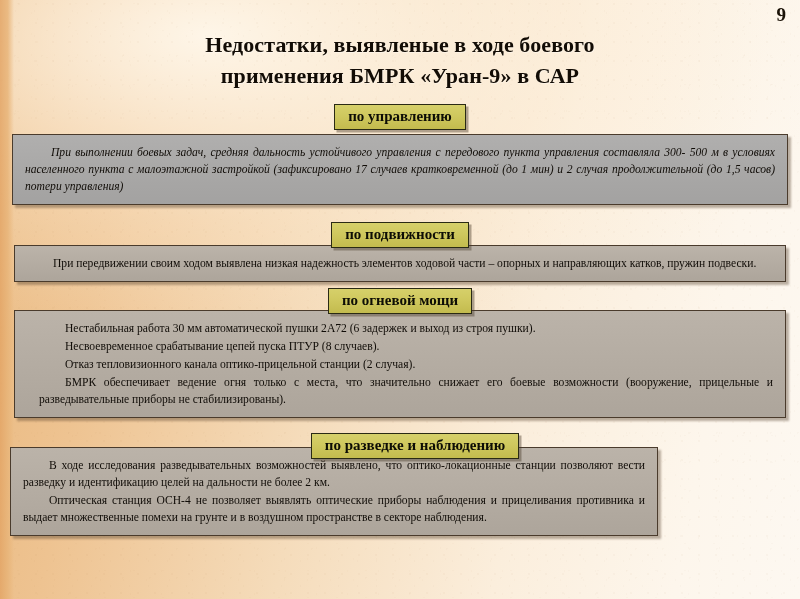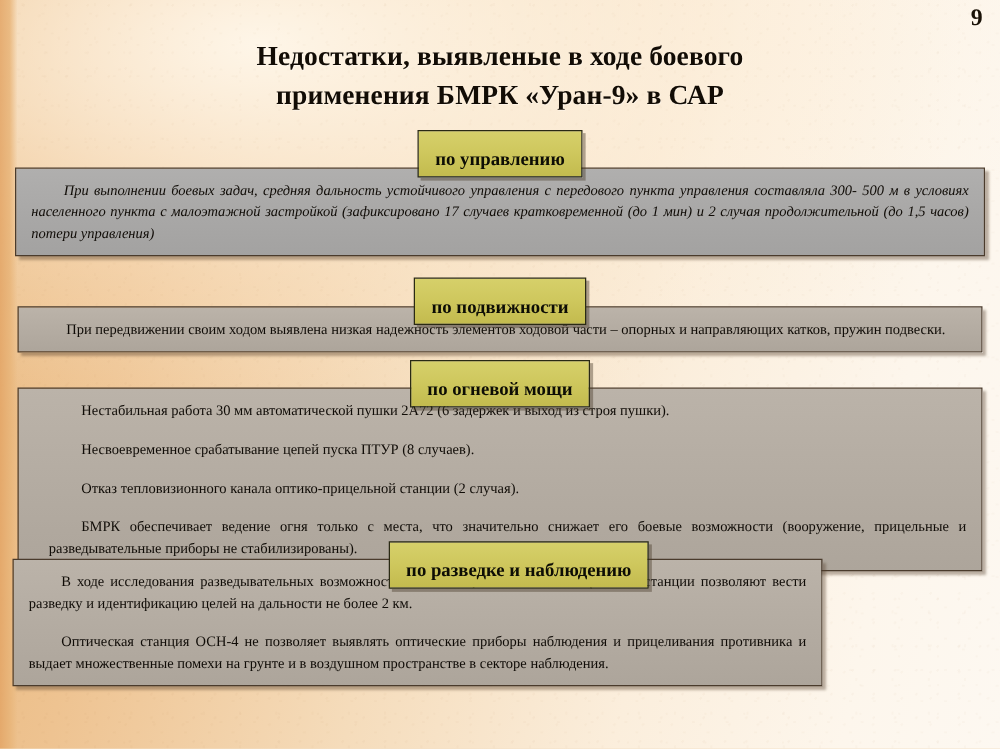--- a/index.html
+++ b/index.html
@@ -96,21 +96,21 @@
     z-index: 6;
   }
   .chip {
     display: inline-block;
     background: linear-gradient(180deg, #d6d06a 0%, #cfc85e 45%, #c3bb4e 100%);
     border: 1.6px solid #2a2a14;
     color: #0d0d05;
     font-weight: bold;
     font-size: 15px;
     line-height: 1;
-    padding: 16px 13px 5px 13px;
+    padding: 4px 13px 5px 13px;
     box-shadow: 2.5px 2.5px 0 rgba(72,58,40,0.42);
     white-space: nowrap;
   }
 
   
   .box {
     position: absolute;
     box-sizing: border-box;
     border: 1.6px solid #4a3b2c;
     box-shadow: 3px 3px 2px rgba(86,66,46,0.40);
@@ -125,21 +125,21 @@
     background: linear-gradient(180deg, #b0afae 0%, #a9a8a7 50%, #a3a2a1 100%);
     font-style: italic;
   }
   .box.warm {
     background: linear-gradient(180deg, #bbb3a9 0%, #b4aca2 50%, #ada59b 100%);
   }
   .box p {
     margin: 0;
     text-indent: 26px;
   }
-  .box p + p { margin-top: 14px; }
+  .box p + p { margin-top: 1px; }
 
   
   #box-control    { left: 12px;  top: 134px; width: 776px; }
   #box-mobility   { left: 14px;  top: 245px; width: 772px; }
   #box-firepower  { left: 14px;  top: 310px; width: 772px; padding-left: 24px; }
   #box-recon      { left: 10px;  top: 447px; width: 648px; }
 
   #chips-control   { top: 104px; }
   #chips-mobility  { top: 222px; }
   #chips-firepower { top: 288px; }

